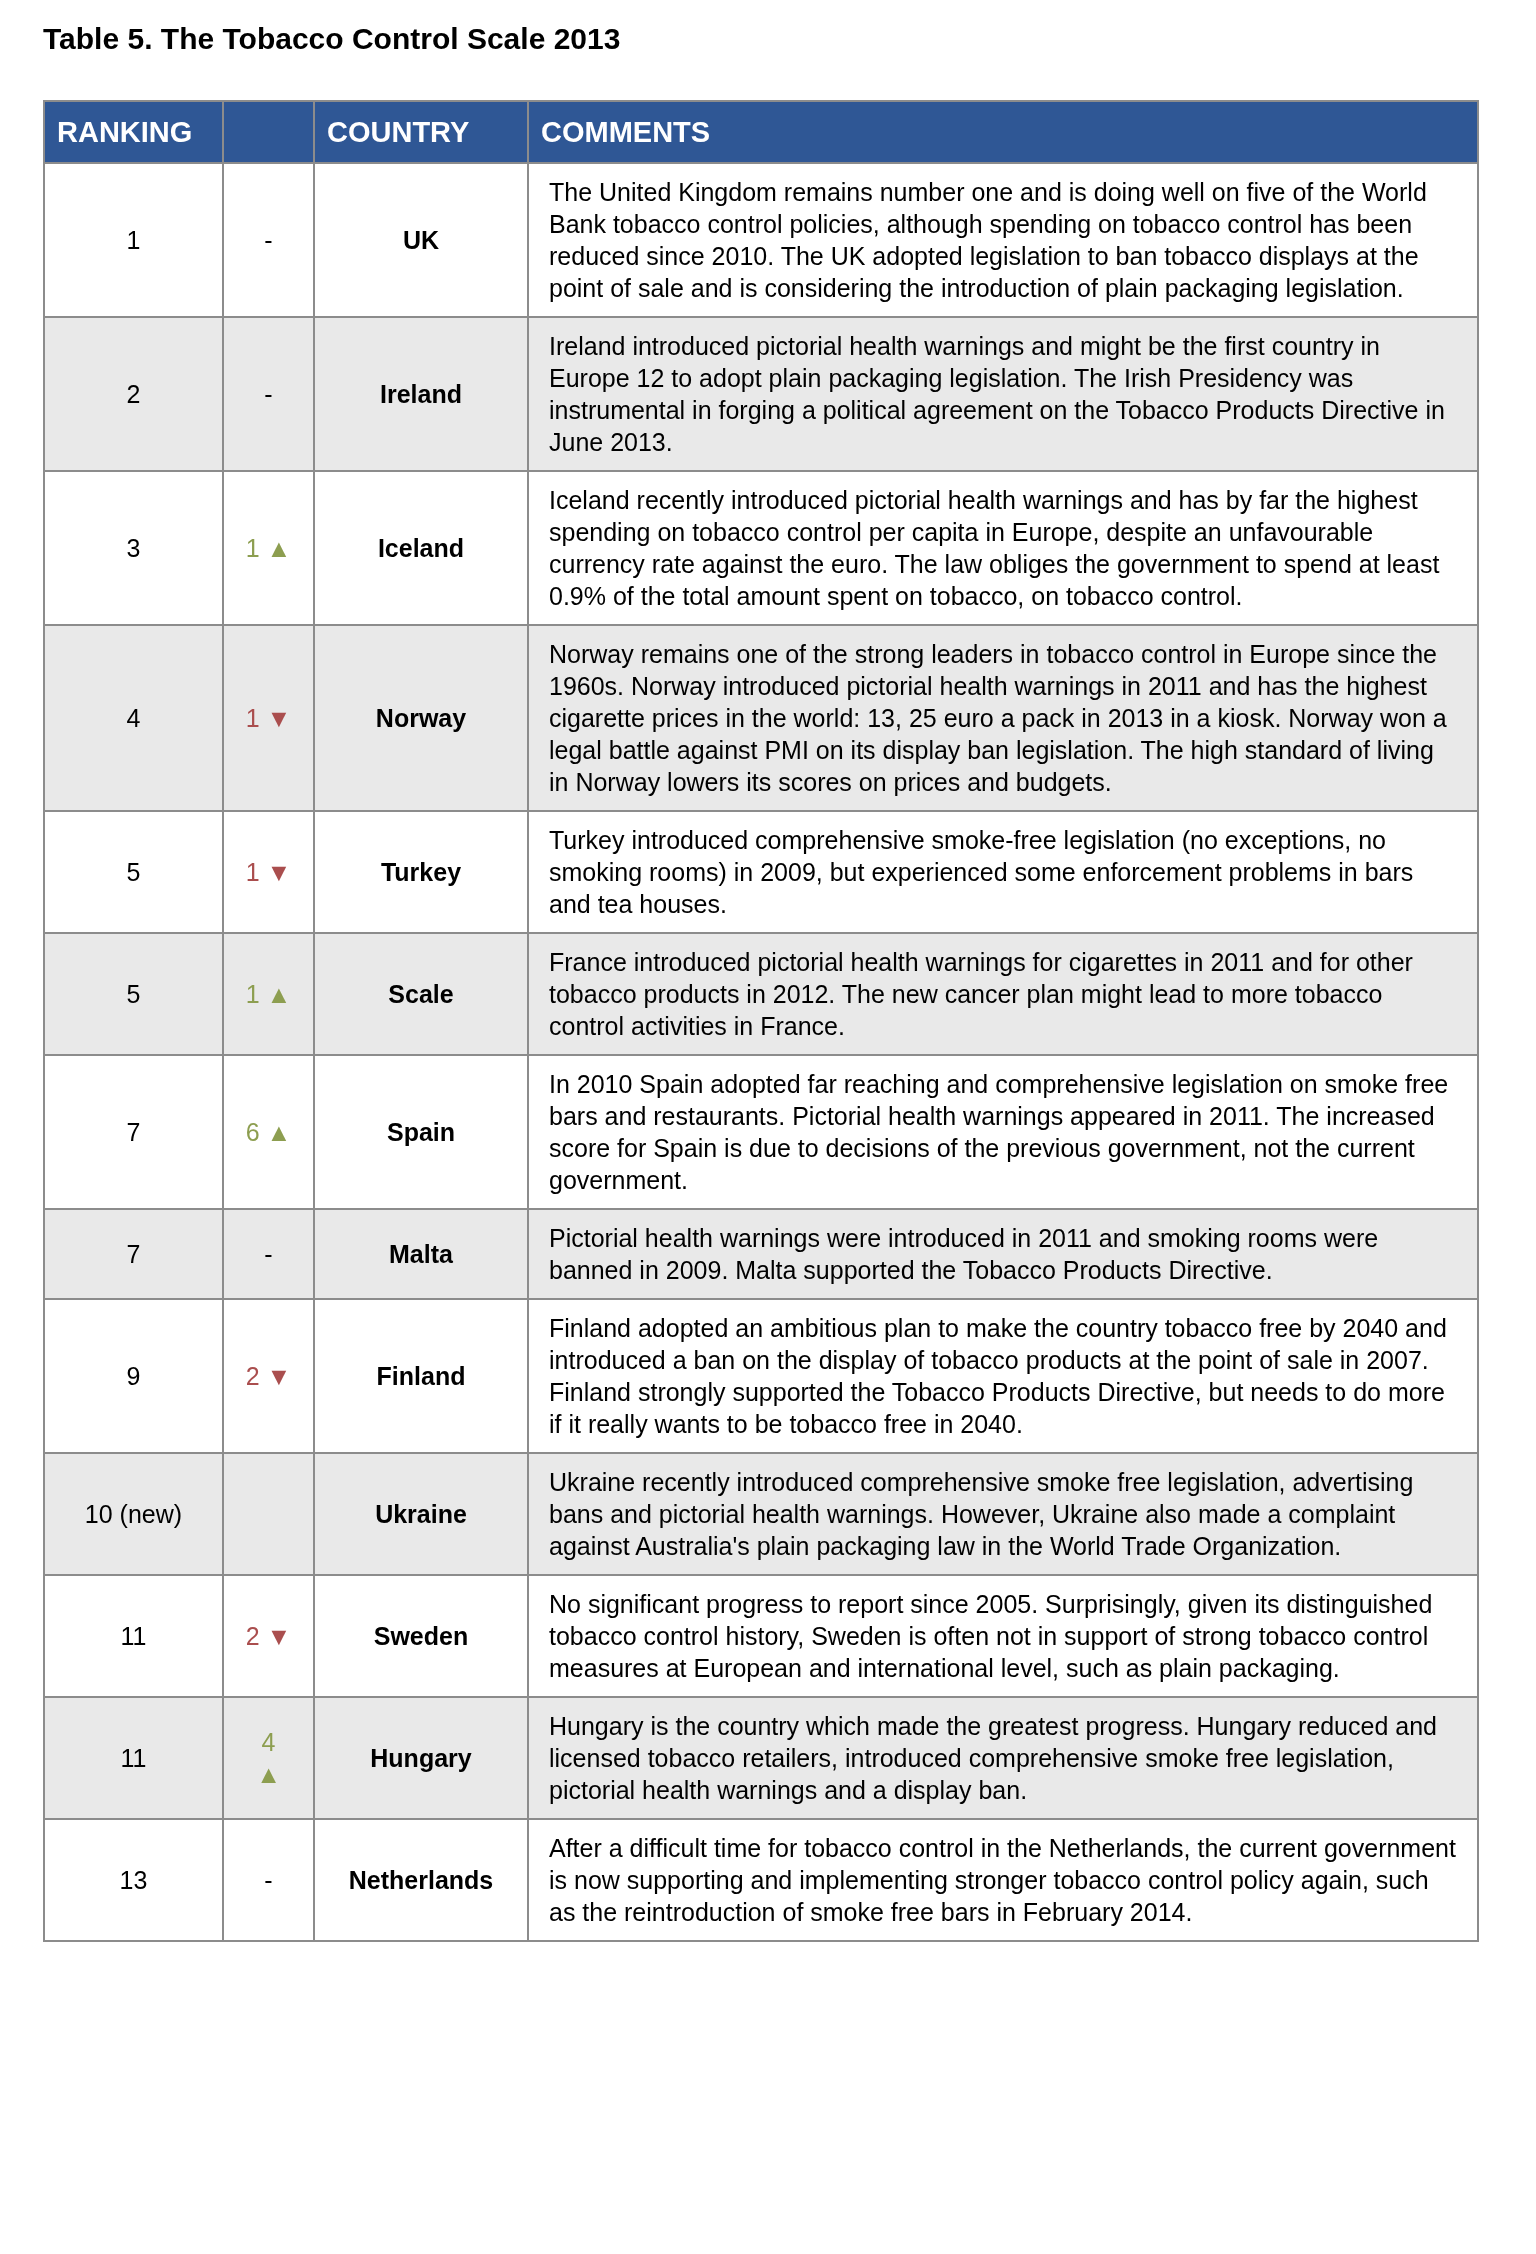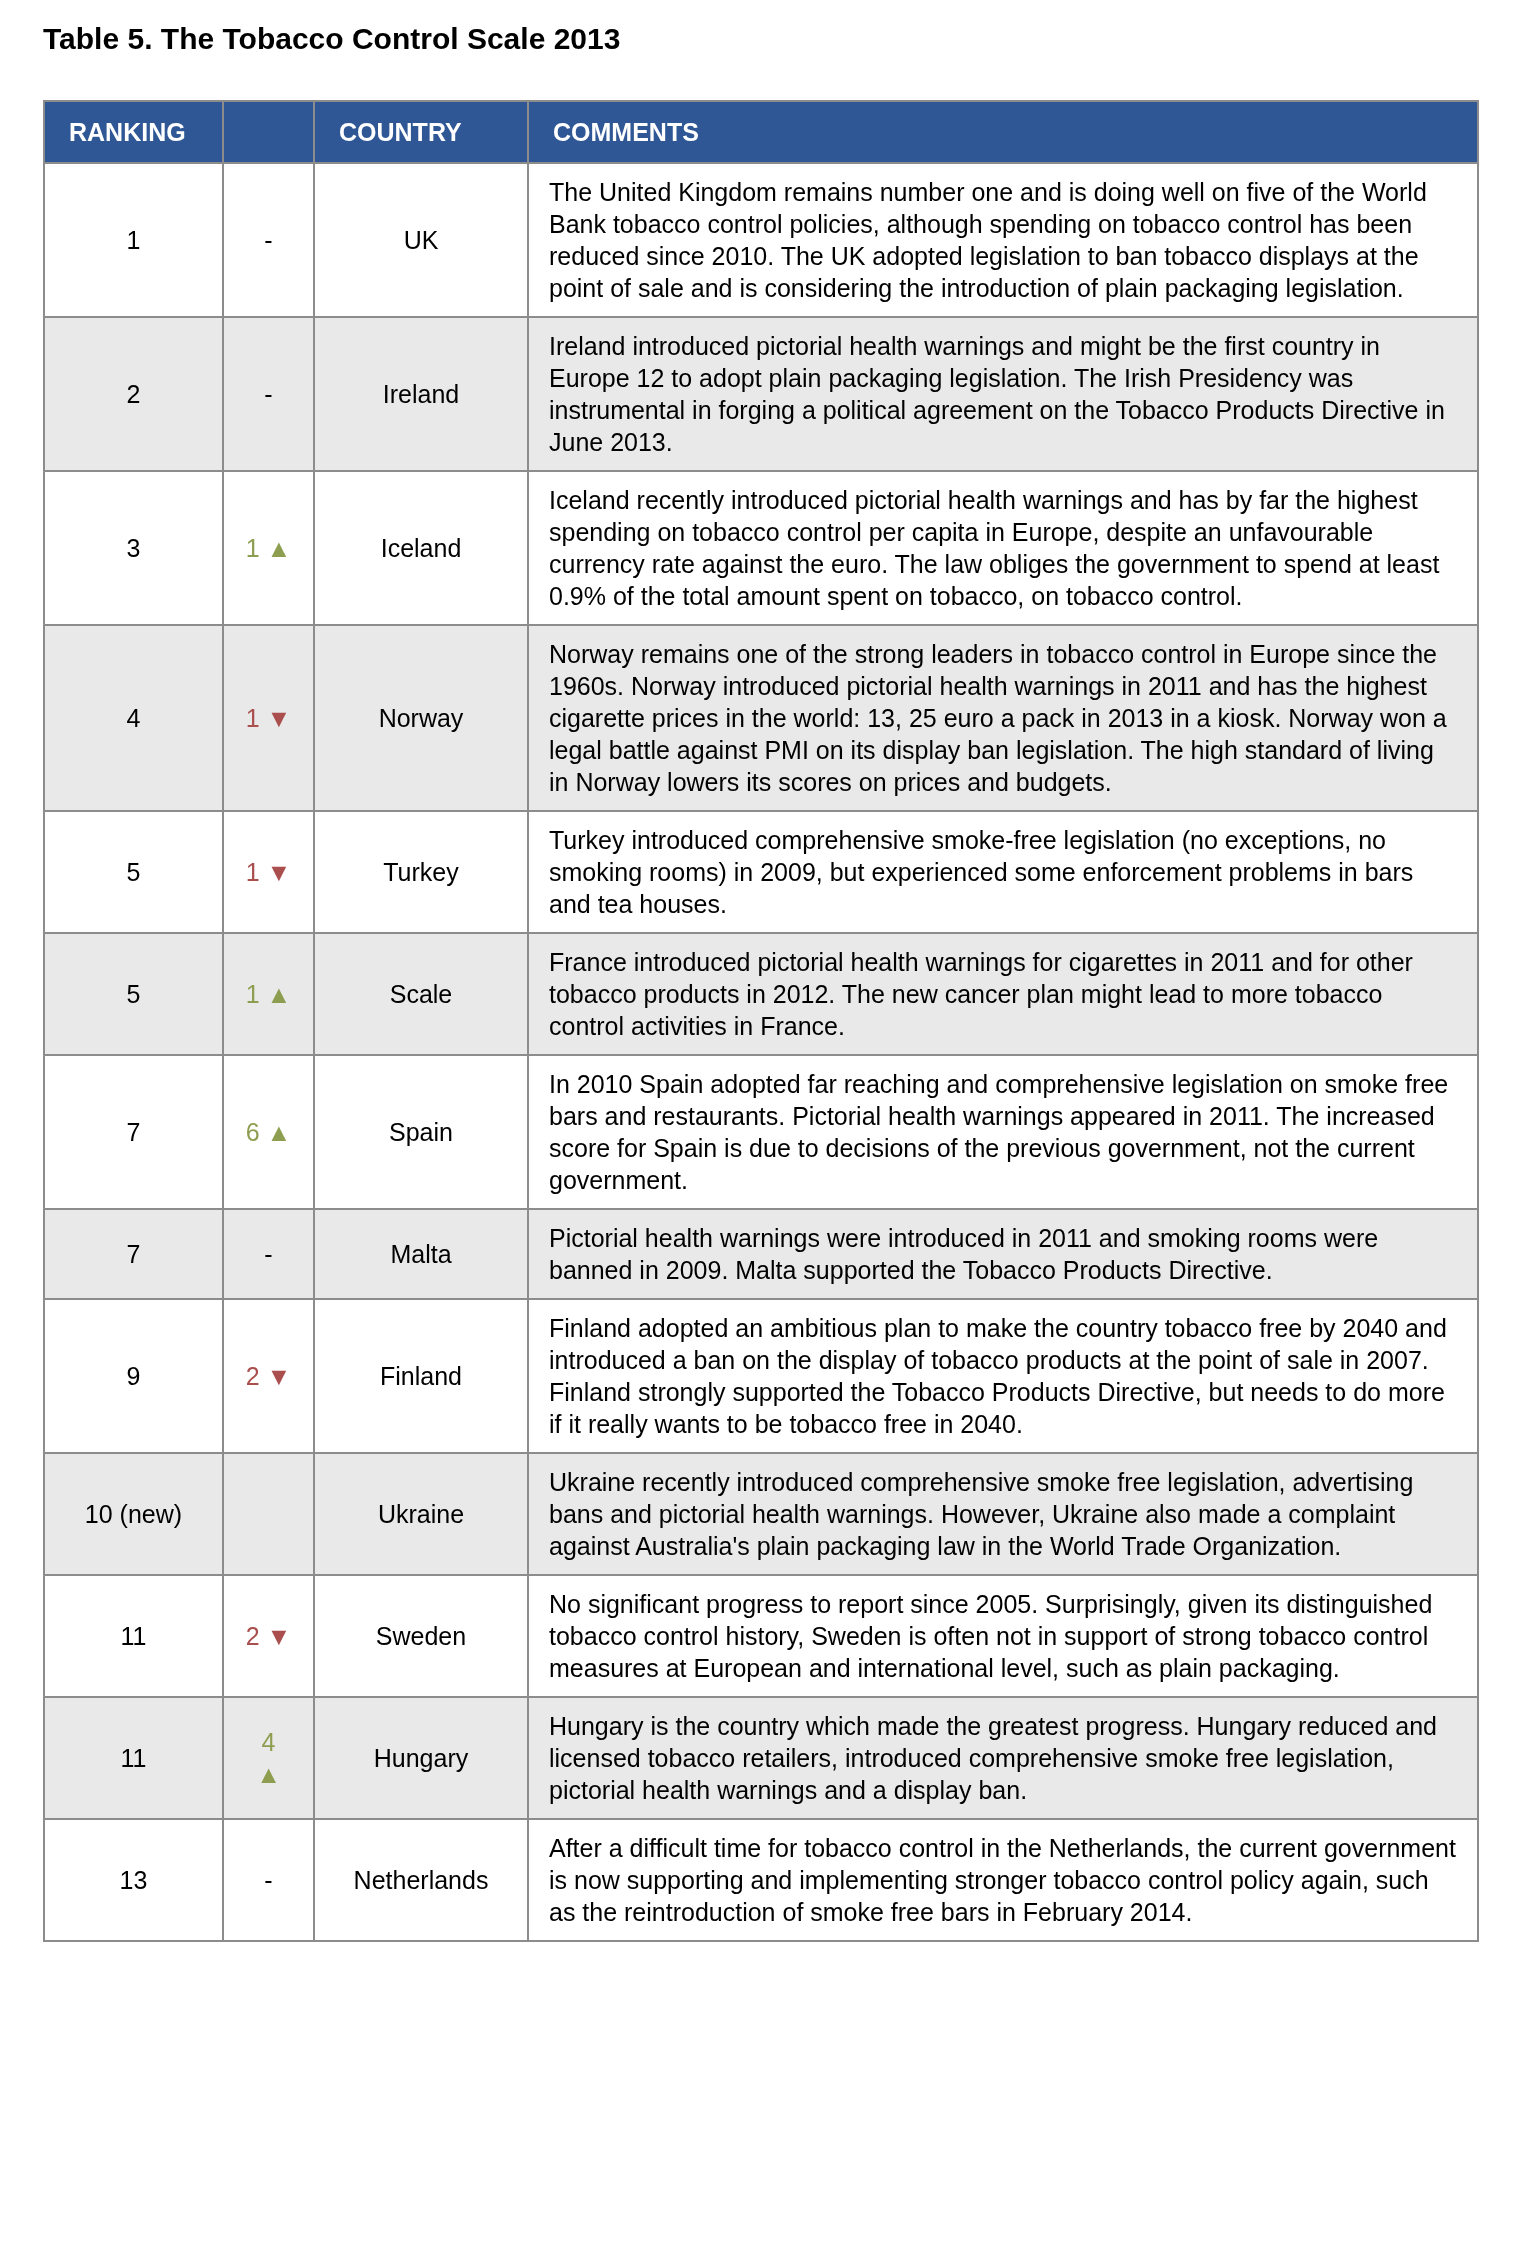--- a/index.html
+++ b/index.html
@@ -31,33 +31,33 @@
   }
   table.tcs th, table.tcs td {
     border: 2px solid #8C8C8C;
     box-sizing: border-box;
   }
   table.tcs thead th {
     background: #2F5795;
     color: #FFFFFF;
     font-weight: bold;
     text-align: left;
-    padding: 14px 24px;
-    font-size: 25px;
+    padding: 14px 12px;
+    font-size: 29px;
   }
   table.tcs thead th.col-country { text-align: left; }
   table.tcs td {
     padding: 12px 20px;
     vertical-align: middle;
     background: #FFFFFF;
   }
   table.tcs tr.alt td { background: #E9E9E9; }
   td.col-rank    { text-align: center; }
   td.col-chg     { text-align: center; }
-  td.col-country { text-align: center; }
+  td.col-country { text-align: center; font-weight: bold; }
   td.col-comments{ text-align: left; padding: 12px 10px 12px 12px; }
   .chg-up   { color: #8D9E50; }
   .chg-down { color: #AA4E4E; }
 </style>
 </head>
 <body>
 
 <div class="page">
 
   <div class="doc-title">Table 5. The Tobacco Control Scale 2013</div>

